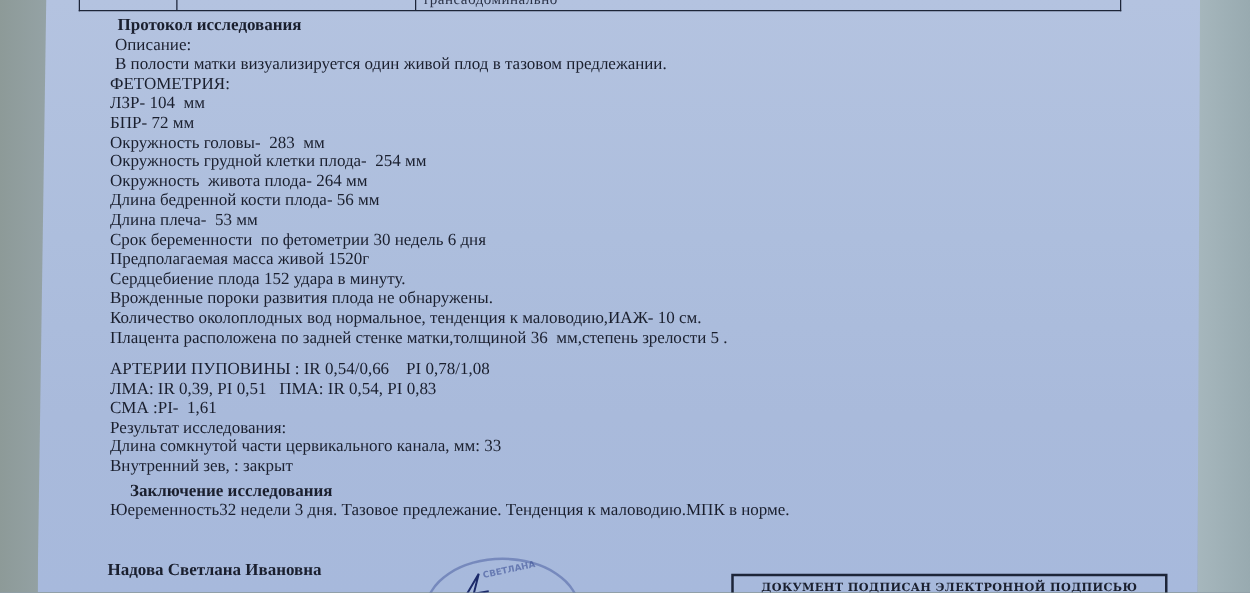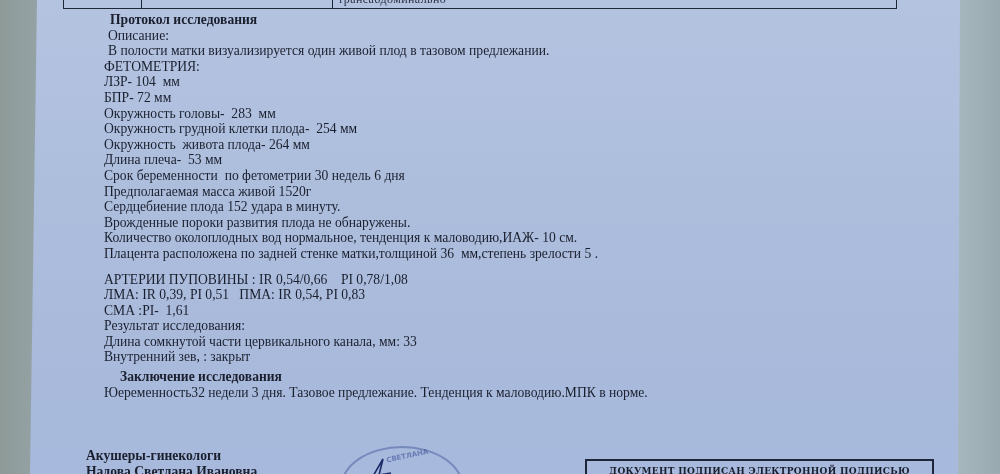--- a/index.html
+++ b/index.html
@@ -59,21 +59,21 @@
       position: absolute;
       left: 274px;
       top: 4px;
       font-size: 12px;
       color: #2a3146;
       white-space: nowrap;
       letter-spacing: 0.4px;
     }
     .content {
       position: absolute;
-      left: 104px;
+      left: 88px;
       top: 12px;
       width: 800px;
       font-size: 13.6px;
       line-height: 15.6px;
     }
     .line {
       white-space: pre;
       display: block;
     }
     .heading {
@@ -153,41 +153,41 @@
 <div class="content">
   <span class="line heading">Протокол исследования</span>
   <span class="line indent1">Описание:</span>
   <span class="line indent1">В полости матки визуализируется один живой плод в тазовом предлежании.</span>
   <span class="line">ФЕТОМЕТРИЯ:</span>
   <span class="line">ЛЗР- 104  мм</span>
   <span class="line">БПР- 72 мм</span>
   <span class="line">Окружность головы-  283  мм</span>
   <span class="line">Окружность грудной клетки плода-  254 мм</span>
   <span class="line">Окружность  живота плода- 264 мм</span>
+  <span class="line">Длина бедренной кости плода- 56 мм</span>
   <span class="line">Длина плеча-  53 мм</span>
   <span class="line">Срок беременности  по фетометрии 30 недель 6 дня</span>
   <span class="line">Предполагаемая масса живой 1520г</span>
   <span class="line">Сердцебиение плода 152 удара в минуту.</span>
   <span class="line">Врожденные пороки развития плода не обнаружены.</span>
   <span class="line">Количество околоплодных вод нормальное, тенденция к маловодию,ИАЖ- 10 см.</span>
   <span class="line">Плацента расположена по задней стенке матки,толщиной 36  мм,степень зрелости 5 .</span>
   <div class="gap-large"></div>
   <span class="line">АРТЕРИИ ПУПОВИНЫ : IR 0,54/0,66    PI 0,78/1,08</span>
   <span class="line">ЛМА: IR 0,39, PI 0,51   ПМА: IR 0,54, PI 0,83</span>
   <span class="line">СМА :PI-  1,61</span>
   <span class="line">Результат исследования:</span>
   <span class="line">Длина сомкнутой части цервикального канала, мм: 33</span>
   <span class="line">Внутренний зев, : закрыт</span>
   <div class="gap-small"></div>
   <span class="line heading" style="margin-left:16px">Заключение исследования</span>
   <span class="line">Юеременность32 недели 3 дня. Тазовое предлежание. Тенденция к маловодию.МПК в норме.</span>
 </div>
 
 <div class="signature-block">
-  <span class="line">Акушеры-гинекологи</span>
   <span class="line">Надова Светлана Ивановна</span>
 </div>
 
 <div class="stamp">
   <span class="stamp-text">СВЕТЛАНА</span>
 </div>
 <svg class="stamp-sign" viewBox="0 0 30 30">
   <path d="M4 28 L18 4 L14 20 L26 18" stroke="#1c2a6a" stroke-width="1.6" fill="none"></path>
 </svg>
 

